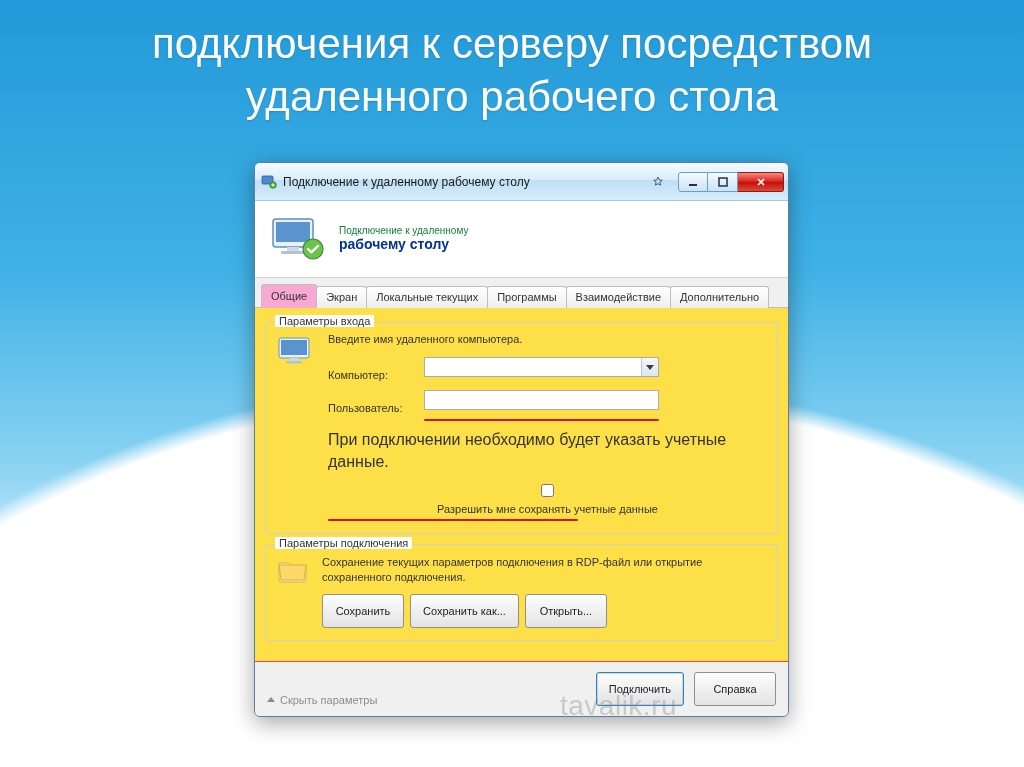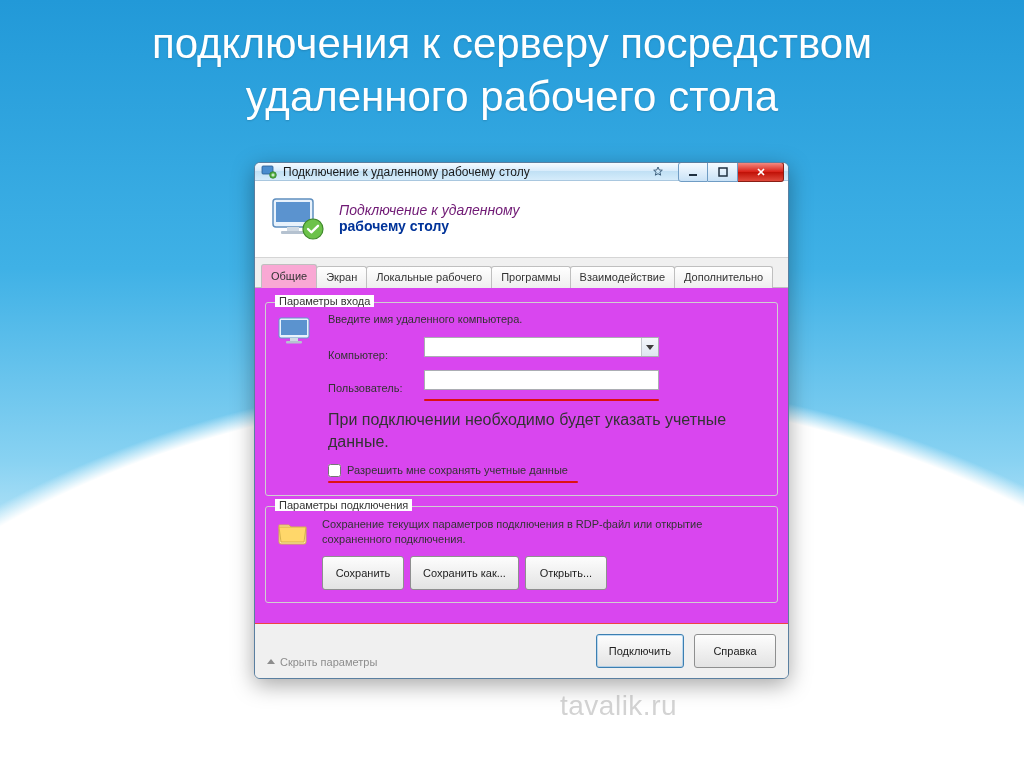--- a/index.html
+++ b/index.html
@@ -22,21 +22,21 @@
 
   
   .win {
     position: absolute; z-index: 2; left: 254px; top: 162px;
     width: 535px; background: #f0f0f0;
     border: 1px solid #5a7fa0; border-radius: 6px;
     box-shadow: 0 6px 22px rgba(0,0,0,.35);
     overflow: hidden;
   }
   .titlebar {
-    height: 18px; display: flex; align-items: center;
+    height: 38px; display: flex; align-items: center;
     background: linear-gradient(180deg,#f5fbff 0%,#d9ecfb 45%,#bfdff4 46%,#d5ecfb 100%);
     border-bottom: 1px solid #a9c7df;
     padding: 0 4px 0 6px; gap: 6px;
   }
   .titlebar .tbicon { width:16px; height:16px; display:flex; align-items:center; justify-content:center; }
   .tbicon svg { width:16px; height:16px; }
   .titlebar .ttitle { font-size: 12px; color:#1a1a1a; flex:1; }
   .winbtns { display:flex; height:20px; }
   .winbtn {
     width: 30px; height:20px; display:flex; align-items:center; justify-content:center;
@@ -46,38 +46,38 @@
   .winbtn:first-child{ border-left:1px solid #6f9cc4; border-radius:3px 0 0 3px;}
   .winbtn.close{ width:46px; background:linear-gradient(180deg,#f48a80,#d9231a 48%,#c11208 52%,#e0493b); border-color:#8a1e14; border-radius:0 3px 3px 0; color:#fff;}
   .winbtn.close svg, .winbtn svg { width:10px; height:10px; }
   .pin { width:24px; display:flex; align-items:center; justify-content:center; color:#3f617e; margin-left:auto; margin-right:2px;}
 
   .header {
     background:#fff; border-bottom:1px solid #d5d5d5;
     padding: 14px 14px 16px; display:flex; gap:12px; align-items:center;
   }
   .hdr-icon { width:58px; height:46px; position:relative; }
-  .hdr-text .l1 { font-size:14px; color:#701a75;font-style:italic; }
+  .hdr-text .l1 { font-size:10px; color:#15803d; }
   .hdr-text .l2 { font-size:14px; font-weight:700; color:#003399; }
 
   .tabs {
     display:flex; align-items:flex-end; gap:0;
     padding: 5px 6px 0; background:#f0f0f0;
     border-bottom:1px solid #bfbfbf;
   }
   .tab {
     font-size:11px; color:#333; padding:4px 9px 5px;
     border:1px solid #bfbfbf; border-bottom:none;
     background:linear-gradient(180deg,#fff,#eee);
     border-radius:3px 3px 0 0; margin-right:-1px;
     position:relative; top:1px; cursor:pointer;
   }
   .tab.active { background:#f9a8d4; z-index:2; padding-top:5px; padding-bottom:6px; }
 
-  .tabpane { background:#d946ef; padding:8px 10px 10px; }
+  .tabpane { background:#fde047; padding:8px 10px 10px; }
 
   .group {
     border:1px solid #d0d0d0; border-radius:3px;
     margin:6px 0 10px; padding:10px 10px 12px 10px; position:relative;
   }
   .group > .legend {
     position:absolute; top:-8px; left:9px; background:#fff; padding:0 4px;
     font-size:11px; color:#333;
   }
   .grow { display:flex; gap:12px; }
@@ -94,21 +94,21 @@
   .combo { display:flex; align-items:center; position:relative; max-width:235px;}
   .combo .cbtn {
     position:absolute; right:0; top:0; bottom:0; width:17px;
     display:flex; align-items:center; justify-content:center;
     border-left:1px solid #c3c7cd;
     background:linear-gradient(180deg,#f4f7fb,#dee6f0);
   }
   .txt { max-width:235px; }
   .underline { height:2px; background:#d11; max-width:235px; margin-left:96px; margin-top:2px; border-radius:1px; }
   .note { font-size:16px; color:#333; margin:8px 0 10px; line-height:1.4; }
-  .chk { display:flex; align-items:center; gap:6px; font-size:11px; }
+  .chk { display:flex; align-items:center; gap:6px; font-size:11px;flex-direction:column; }
   .chk input { width:13px; height:13px; }
   .underline2 { height:2px; background:#d11; max-width:250px; margin-top:4px; border-radius:1px;}
 
   .btnrow { display:flex; gap:6px; margin-top:6px; }
   .btn {
     font-size:11px; color:#222;
     min-width:82px; height:33px; padding:16px 12px;
     border:1px solid #8e8f8f; border-radius:3px;
     background:linear-gradient(180deg,#fdfdfd,#e3e3e3);
     cursor:pointer; display:inline-flex; align-items:center; justify-content:center;
@@ -185,21 +185,21 @@
     </div>
     <div class="hdr-text">
       <div class="l1">Подключение к удаленному</div>
       <div class="l2">рабочему столу</div>
     </div>
   </div>
 
   <div class="tabs">
     <div class="tab active">Общие</div>
     <div class="tab">Экран</div>
-    <div class="tab">Локальные рабочего</div>
+    <div class="tab">Локальные текущих</div>
     <div class="tab">Программы</div>
     <div class="tab">Взаимодействие</div>
     <div class="tab">Дополнительно</div>
   </div>
 
   <div class="tabpane">
 
     <div class="group">
       <div class="legend">Параметры входа</div>
       <div class="grow">

